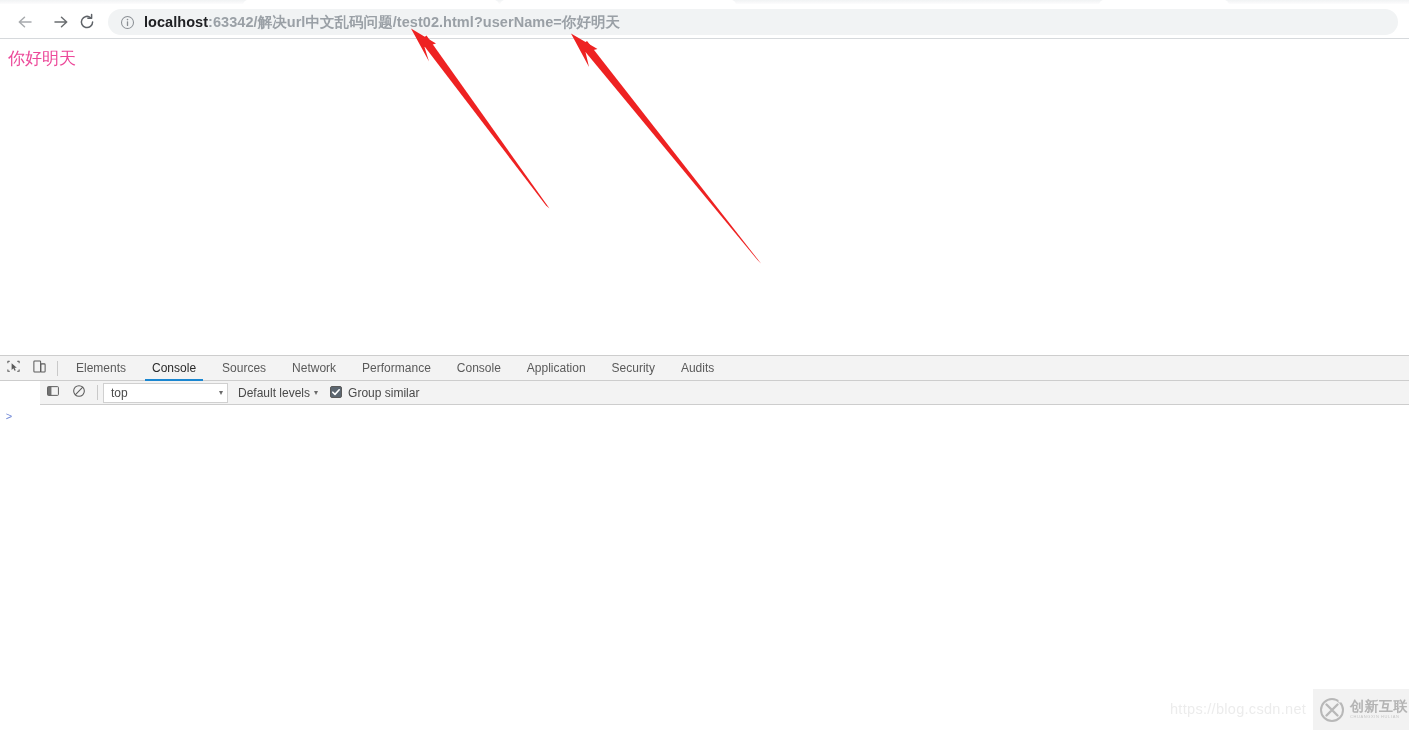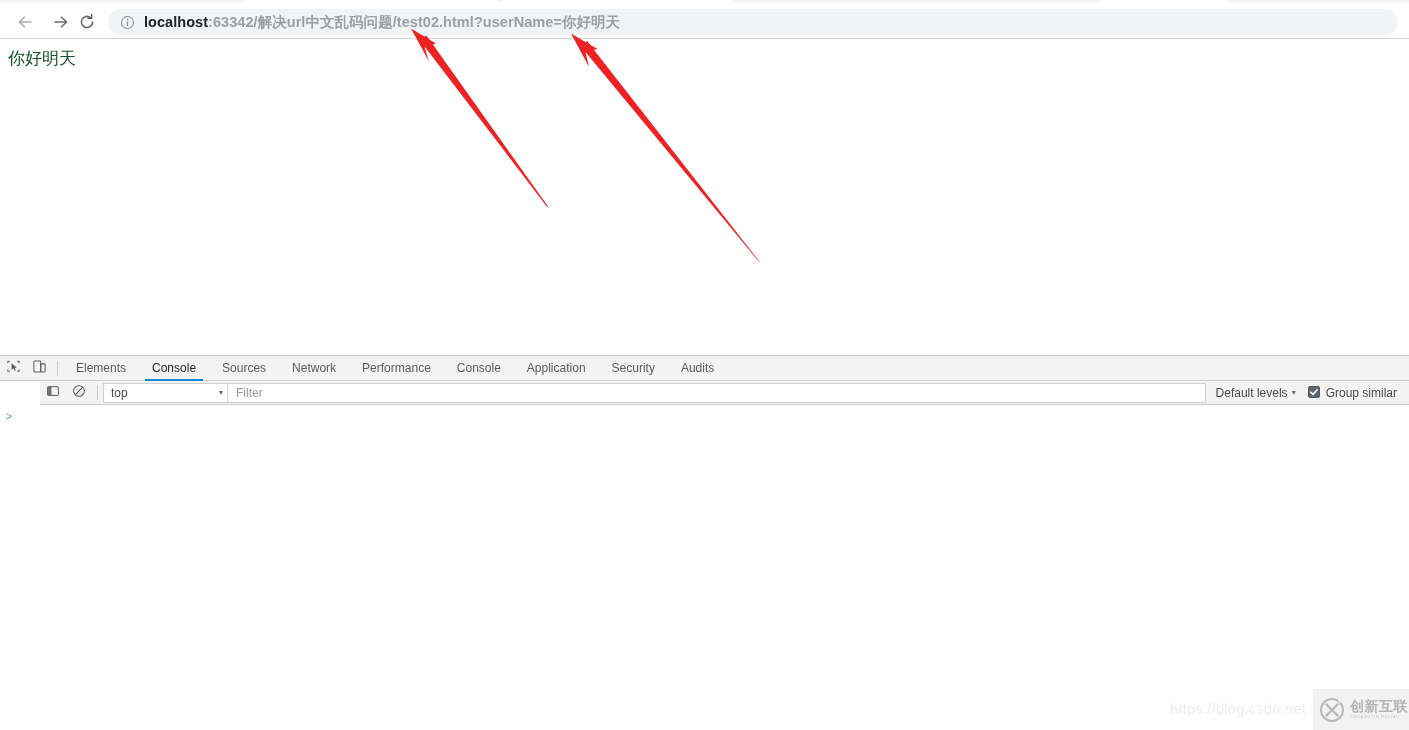--- a/index.html
+++ b/index.html
@@ -112,21 +112,21 @@
     width: 1409px;
     height: 316px;
     background: #ffffff;
     overflow: hidden;
   }
   #page-body-text {
     position: absolute;
     left: 8px;
     top: 8px;
     font-size: 17px;
-    color: #14532d;
+    color: #ec4899;
     font-family: "DejaVu Sans", "Liberation Sans", sans-serif;
     line-height: 1.3;
   }
 
   
   #annotation-layer {
     position: absolute;
     left: 0; top: 0;
     width: 1409px;
     height: 730px;
@@ -466,23 +466,20 @@
       </span>
     </div>
 
     <div class="dt-sep"></div>
 
     <div id="context-selector">
       <span class="ctx-label">top</span>
       <span class="caret">▾</span>
     </div>
 
-    <div id="filter-input">
-      <span>Filter</span>
-    </div>
 
     <div id="toolbar-right">
       <div id="levels-selector">
         <span>Default levels</span>
         <span class="caret">▾</span>
       </div>
       <div id="group-similar-wrap">
         <span id="group-similar-checkbox">
           <svg width="10" height="10" viewBox="0 0 10 10">
             <path d="M1.8 5.2 L4 7.4 L8.2 2.8" fill="none" stroke="#ffffff" stroke-width="1.6" stroke-linecap="round" stroke-linejoin="round"></path>

